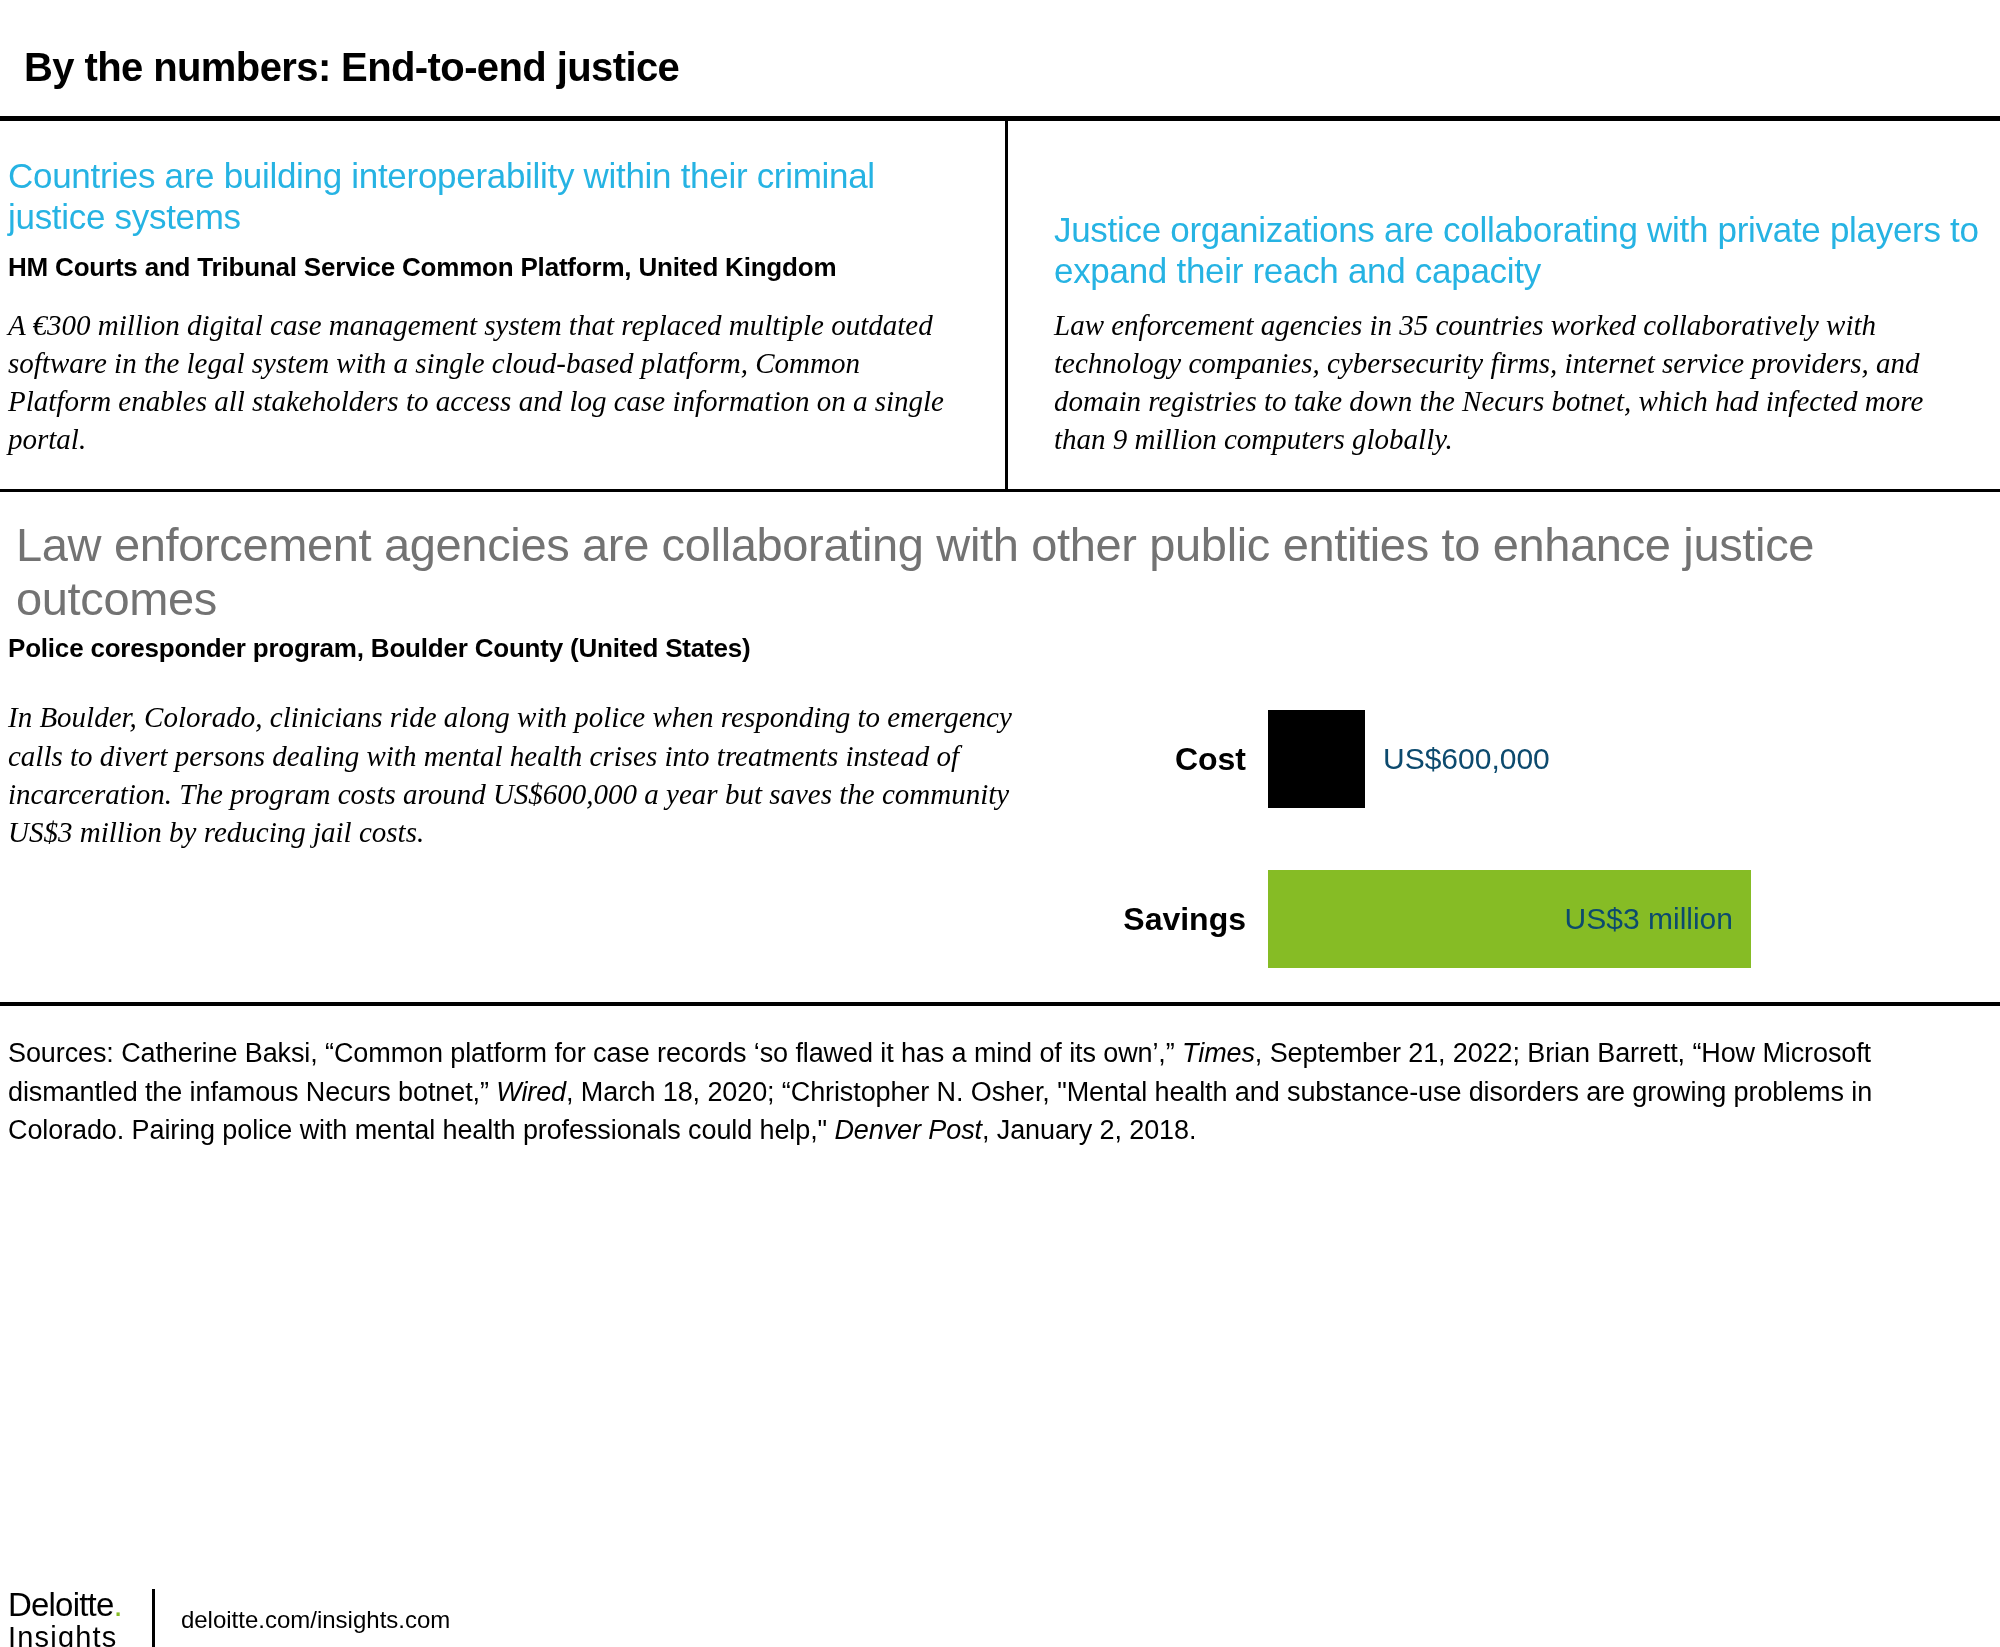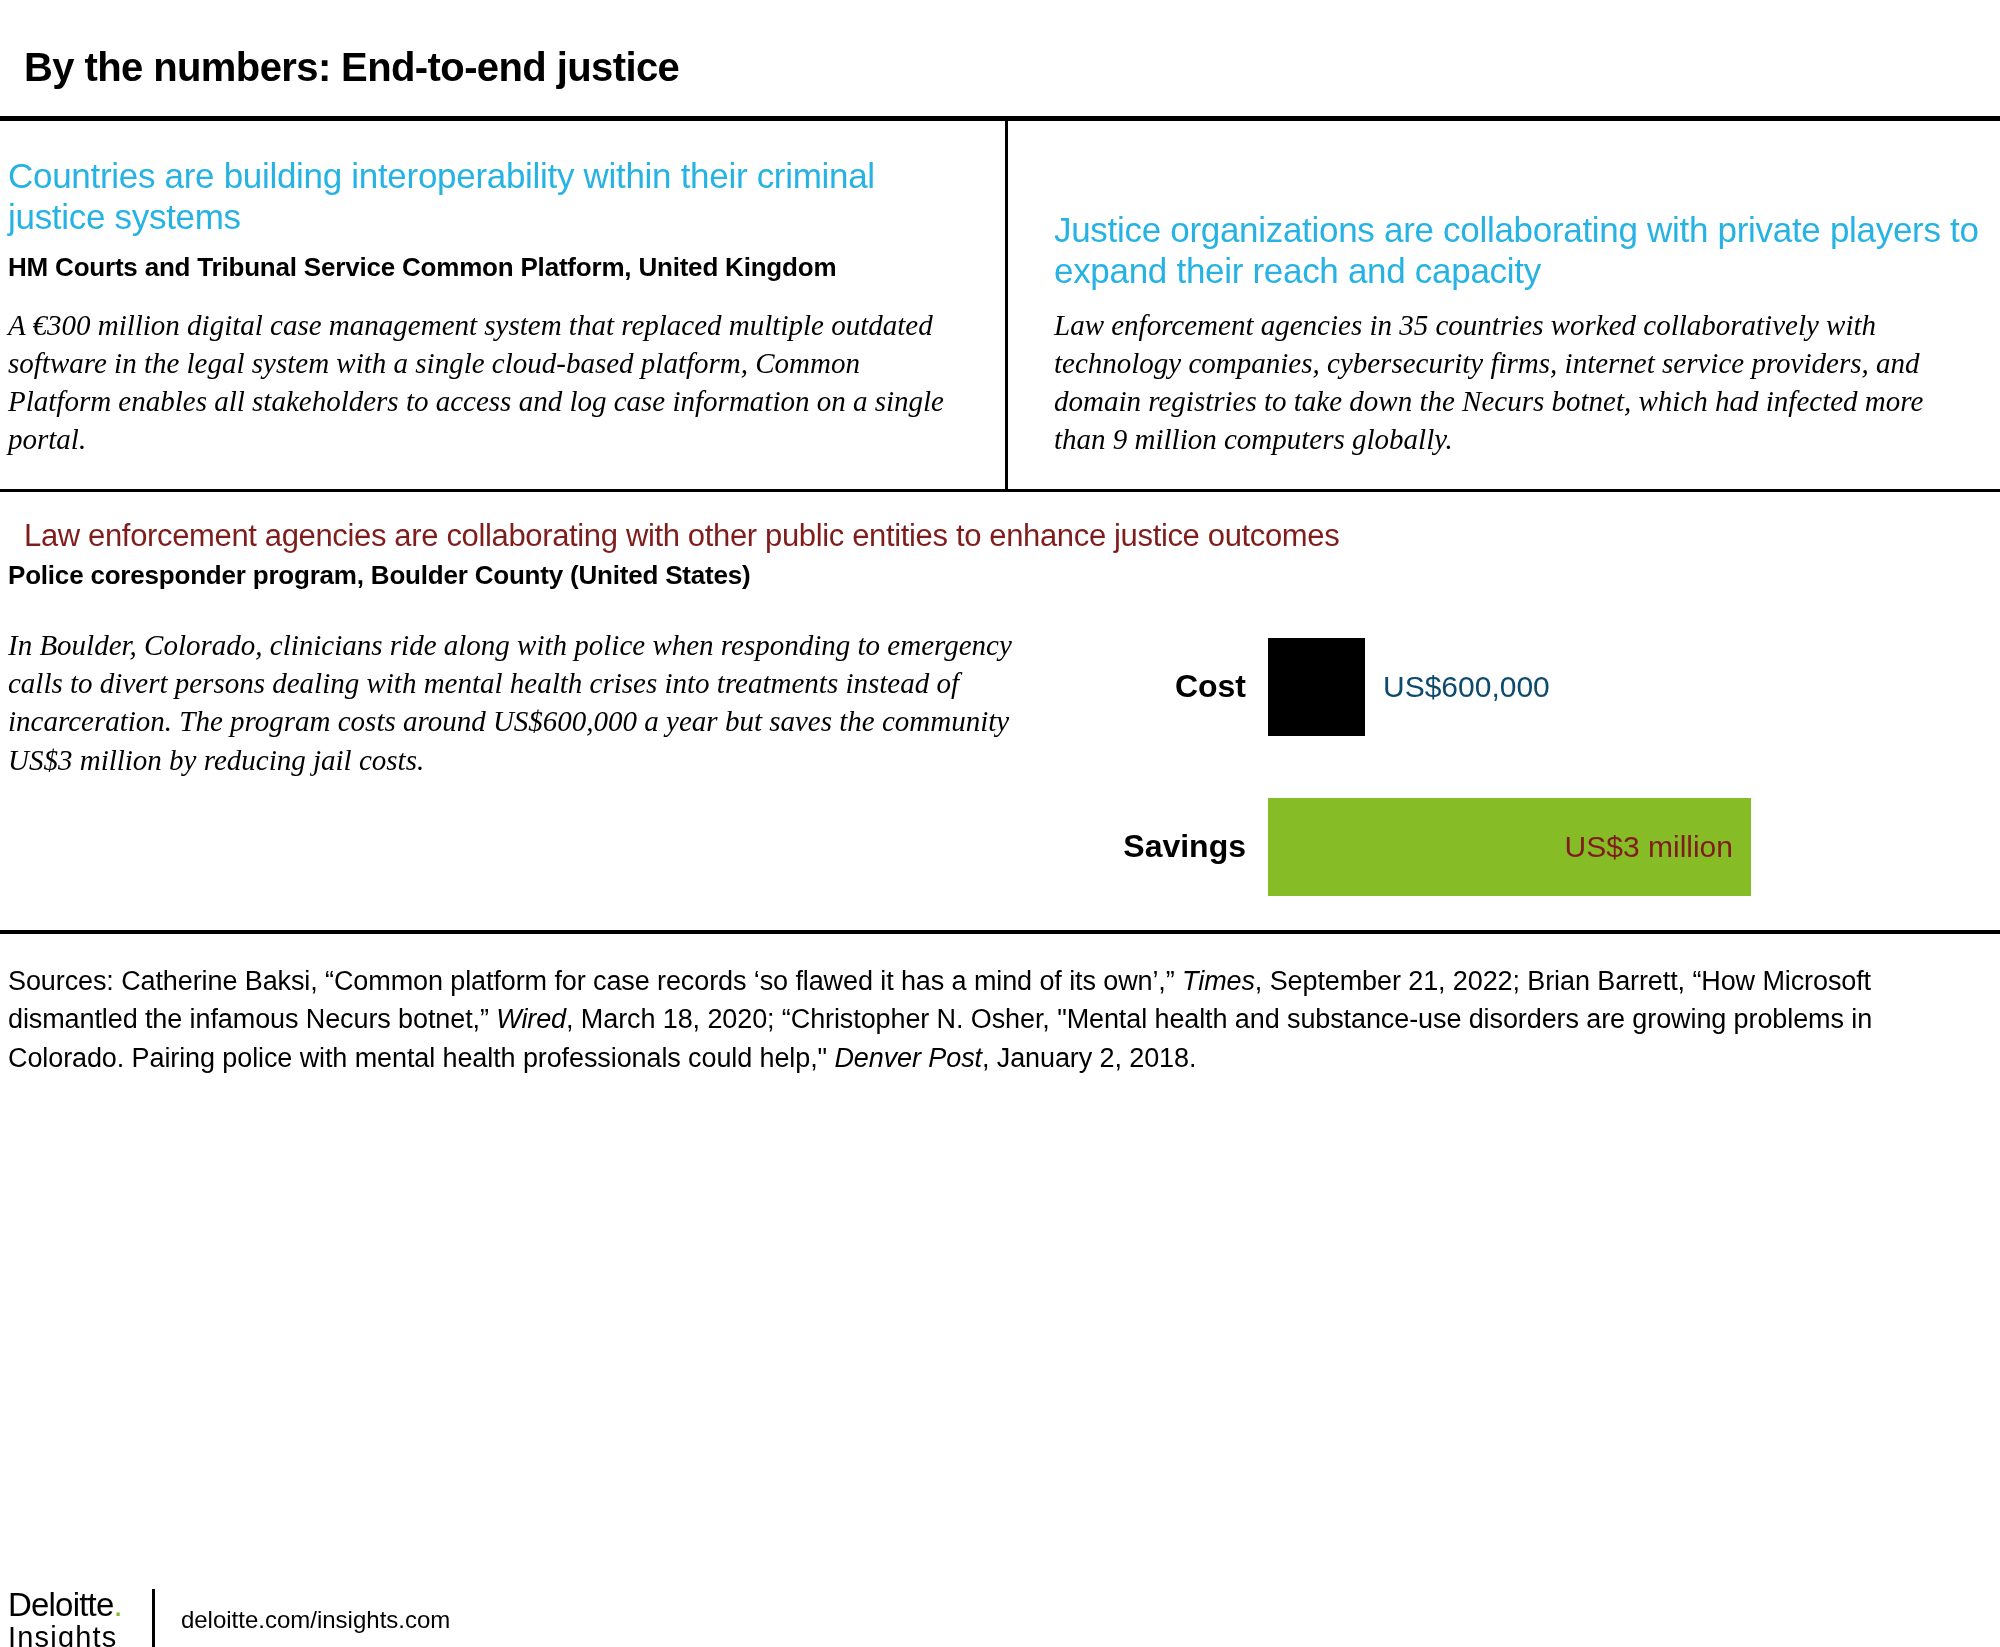--- a/index.html
+++ b/index.html
@@ -75,24 +75,24 @@
     font-size: 29px;
     line-height: 1.32;
     margin: 0;
   }
 
   
   .bottom-section {
     padding: 26px 8px 10px 8px;
   }
   .kicker-wide {
-    color: #7f1d1d;
-    font-size: 31px;
+    color: #737373;
+    font-size: 47px;
     letter-spacing: -0.35px;
-    margin: 0 0 6px 16px;
+    margin: 0 0 6px 8px;
     line-height: 1.15;
   }
   .bottom-grid {
     display: flex;
     align-items: flex-start;
     margin-top: 34px;
   }
   .bottom-text {
     width: 1085px;
     padding-right: 30px;
@@ -139,21 +139,21 @@
     font-size: 30px;
     margin-left: 18px;
     color: #0c4a6e;
   }
   .bar-value-in {
     position: absolute;
     right: 18px;
     top: 50%;
     transform: translateY(-50%);
     font-size: 30px;
-    color: #7f1d1d;
+    color: #0c4a6e;
   }
 
   
   .sources-rule {
     border-top: 4px solid #000;
     margin-top: 24px;
   }
   .sources {
     font-size: 27px;
     line-height: 1.42;

